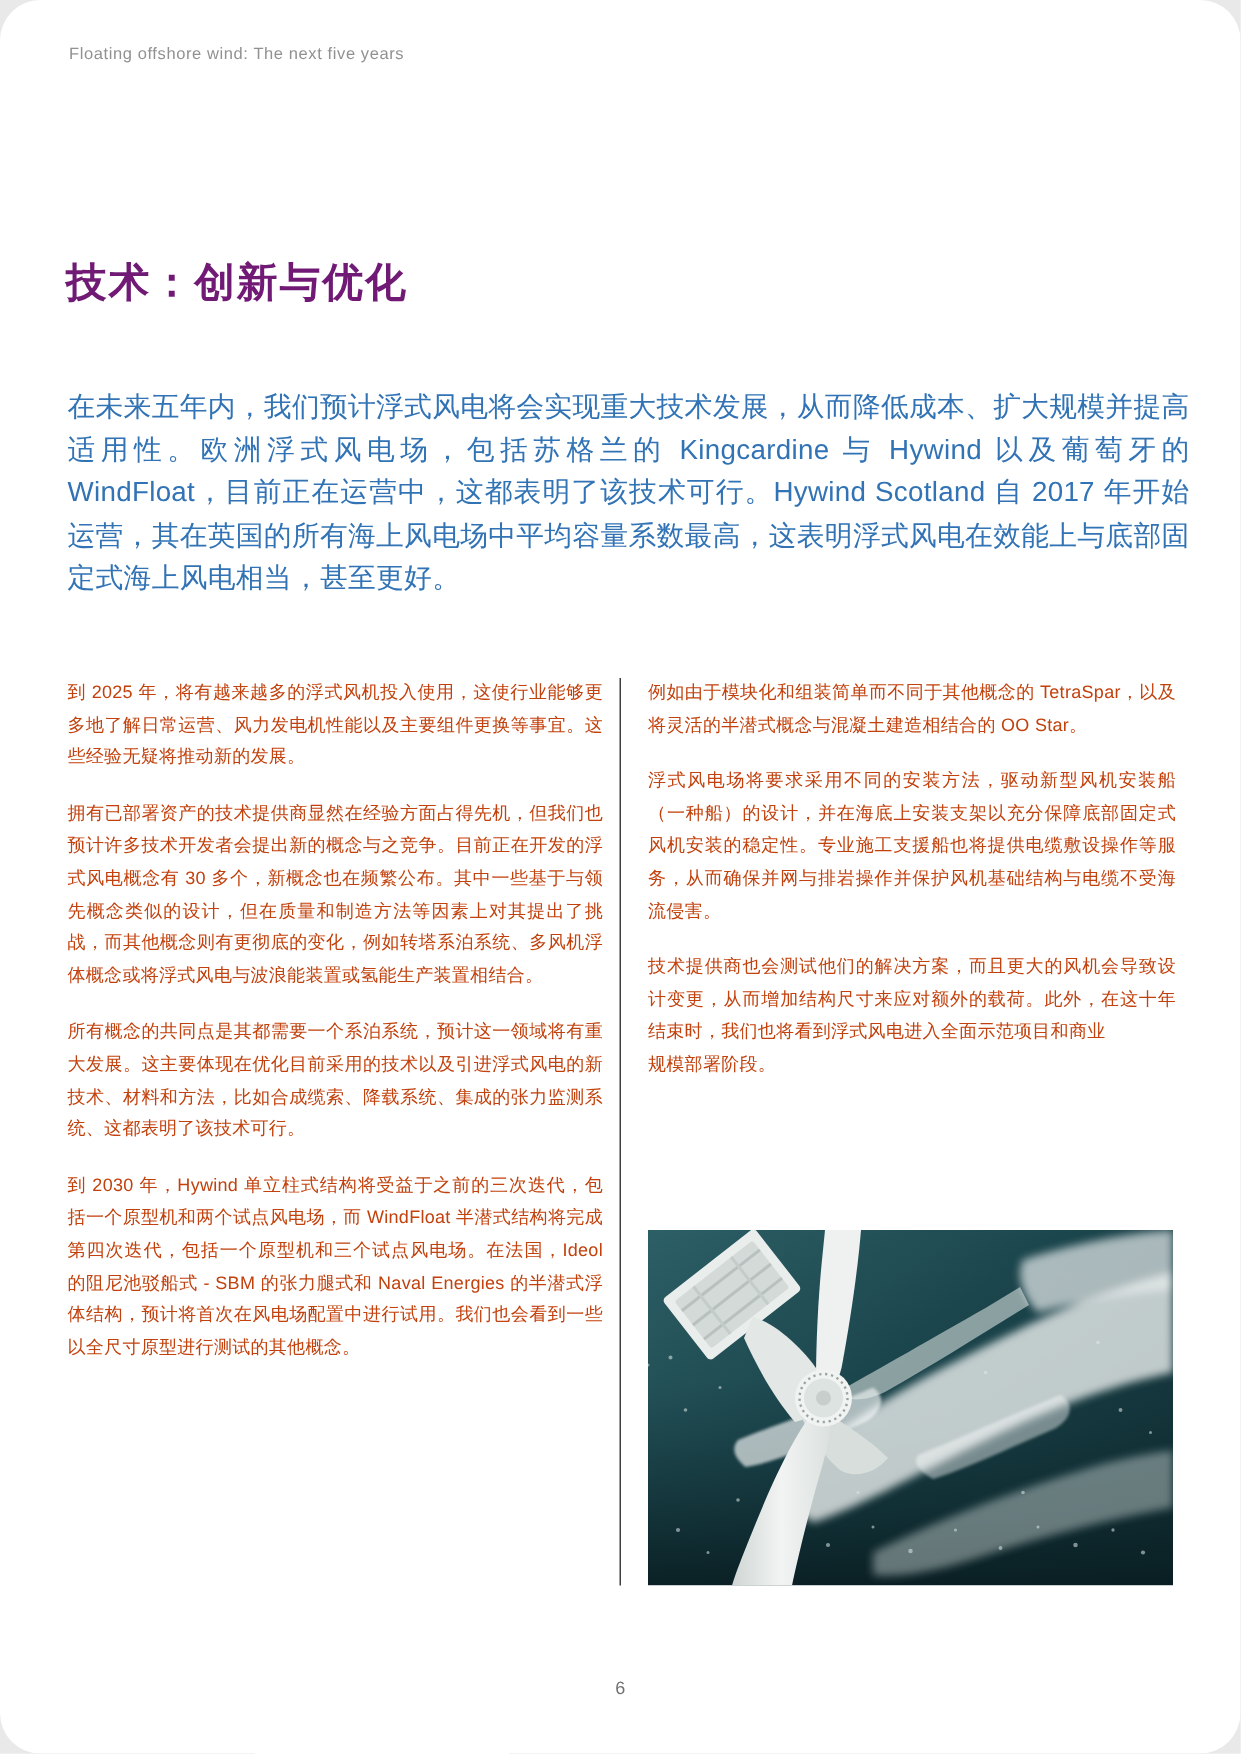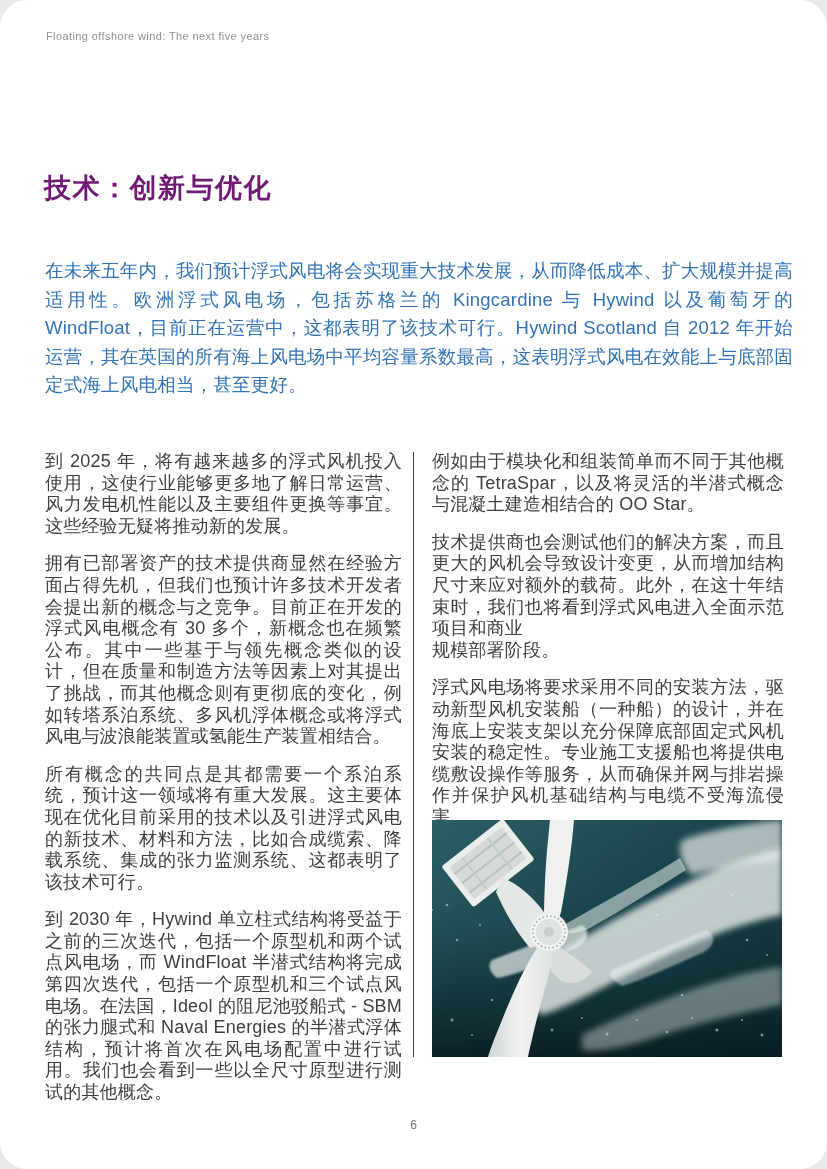--- a/index.html
+++ b/index.html
@@ -48,24 +48,24 @@
     top: 451px;
     width: 357px;
   }
   .col-right {
     position: absolute;
     left: 432px;
     top: 451px;
     width: 352px;
   }
   .body-par {
-    font-size: 18px;
+    font-size: 12px;
     line-height: 21.6px;
     letter-spacing: 0.2px;
-    color: #404040;
+    color: #c2410c;
     margin-bottom: 16px;
     white-space: pre-line;
     text-align: justify;
   }
   .column-divider {
     position: absolute;
     left: 413px;
     top: 452px;
     width: 1px;
     height: 605px;
@@ -92,36 +92,36 @@
 </style>
 </head>
 <body>
 
 <div class="page">
 
   <div class="running-header">Floating offshore wind: The next five years</div>
 
   <h1 class="article-title">技术：创新与优化</h1>
 
-  <div class="intro">在未来五年内，我们预计浮式风电将会实现重大技术发展，从而降低成本、扩大规模并提高适用性。欧洲浮式风电场，包括苏格兰的 Kingcardine 与 Hywind 以及葡萄牙的 WindFloat，目前正在运营中，这都表明了该技术可行。Hywind Scotland 自 2012 年开始运营，其在英国的所有海上风电场中平均容量系数最高，这表明浮式风电在效能上与底部固定式海上风电相当，甚至更好。</div>
+  <div class="intro">在未来五年内，我们预计浮式风电将会实现重大技术发展，从而降低成本、扩大规模并提高适用性。欧洲浮式风电场，包括苏格兰的 Kingcardine 与 Hywind 以及葡萄牙的 WindFloat，目前正在运营中，这都表明了该技术可行。Hywind Scotland 自 2017 年开始运营，其在英国的所有海上风电场中平均容量系数最高，这表明浮式风电在效能上与底部固定式海上风电相当，甚至更好。</div>
 
   <div class="col-left">
     <p class="body-par">到 2025 年，将有越来越多的浮式风机投入使用，这使行业能够更多地了解日常运营、风力发电机性能以及主要组件更换等事宜。这些经验无疑将推动新的发展。</p>
     <p class="body-par">拥有已部署资产的技术提供商显然在经验方面占得先机，但我们也预计许多技术开发者会提出新的概念与之竞争。目前正在开发的浮式风电概念有 30 多个，新概念也在频繁公布。其中一些基于与领先概念类似的设计，但在质量和制造方法等因素上对其提出了挑战，而其他概念则有更彻底的变化，例如转塔系泊系统、多风机浮体概念或将浮式风电与波浪能装置或氢能生产装置相结合。</p>
     <p class="body-par">所有概念的共同点是其都需要一个系泊系统，预计这一领域将有重大发展。这主要体现在优化目前采用的技术以及引进浮式风电的新技术、材料和方法，比如合成缆索、降载系统、集成的张力监测系统、这都表明了该技术可行。</p>
     <p class="body-par">到 2030 年，Hywind 单立柱式结构将受益于之前的三次迭代，包括一个原型机和两个试点风电场，而 WindFloat 半潜式结构将完成第四次迭代，包括一个原型机和三个试点风电场。在法国，Ideol 的阻尼池驳船式 - SBM 的张力腿式和 Naval Energies 的半潜式浮体结构，预计将首次在风电场配置中进行试用。我们也会看到一些以全尺寸原型进行测试的其他概念。</p>
   </div>
 
   <div class="column-divider"></div>
 
   <div class="col-right">
     <p class="body-par">例如由于模块化和组装简单而不同于其他概念的 TetraSpar，以及将灵活的半潜式概念与混凝土建造相结合的 OO Star。</p>
+    <p class="body-par">浮式风电场将要求采用不同的安装方法，驱动新型风机安装船（一种船）的设计，并在海底上安装支架以充分保障底部固定式风机安装的稳定性。专业施工支援船也将提供电缆敷设操作等服务，从而确保并网与排岩操作并保护风机基础结构与电缆不受海流侵害。</p>
     <p class="body-par">技术提供商也会测试他们的解决方案，而且更大的风机会导致设计变更，从而增加结构尺寸来应对额外的载荷。此外，在这十年结束时，我们也将看到浮式风电进入全面示范项目和商业
 规模部署阶段。</p>
-    <p class="body-par">浮式风电场将要求采用不同的安装方法，驱动新型风机安装船（一种船）的设计，并在海底上安装支架以充分保障底部固定式风机安装的稳定性。专业施工支援船也将提供电缆敷设操作等服务，从而确保并网与排岩操作并保护风机基础结构与电缆不受海流侵害。</p>
   </div>
 
   <div class="figure" role="img" aria-label="Aerial view of a white floating offshore wind turbine over dark teal sea with white wave foam">
     <svg width="350" height="237" viewBox="0 0 350 237" xmlns="http://www.w3.org/2000/svg">
       <defs>
         <linearGradient id="sea" x1="0" y1="0" x2="1" y2="1">
           <stop offset="0" stop-color="#2d5f66"></stop>
           <stop offset="0.45" stop-color="#1a434a"></stop>
           <stop offset="1" stop-color="#0d272c"></stop>
         </linearGradient>

